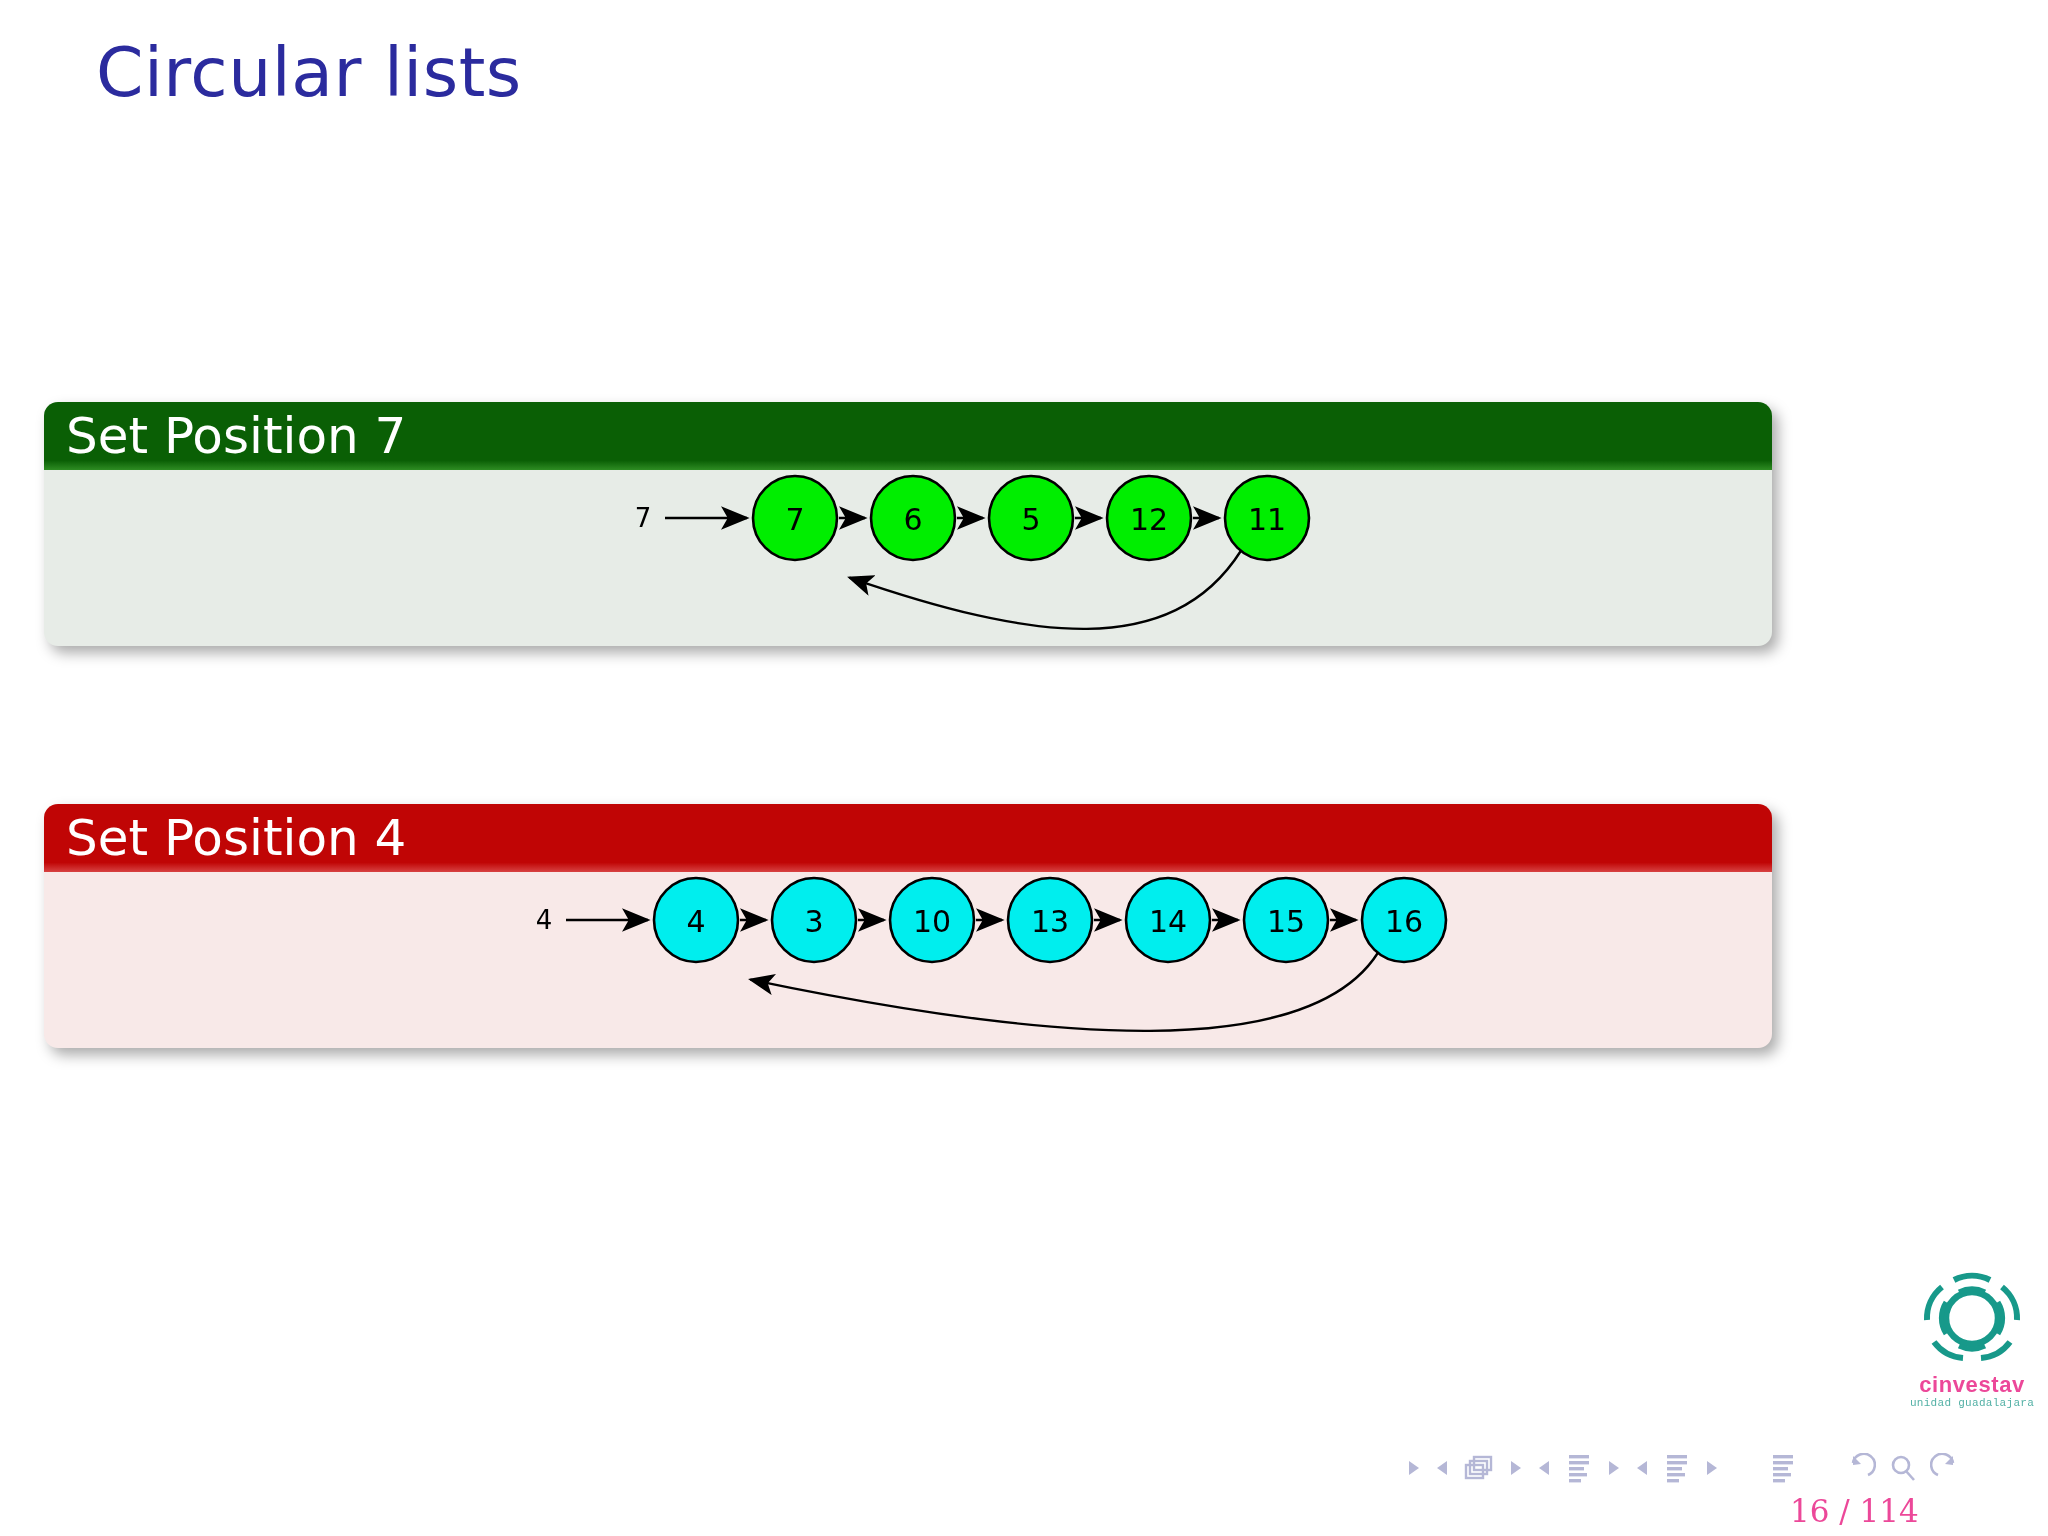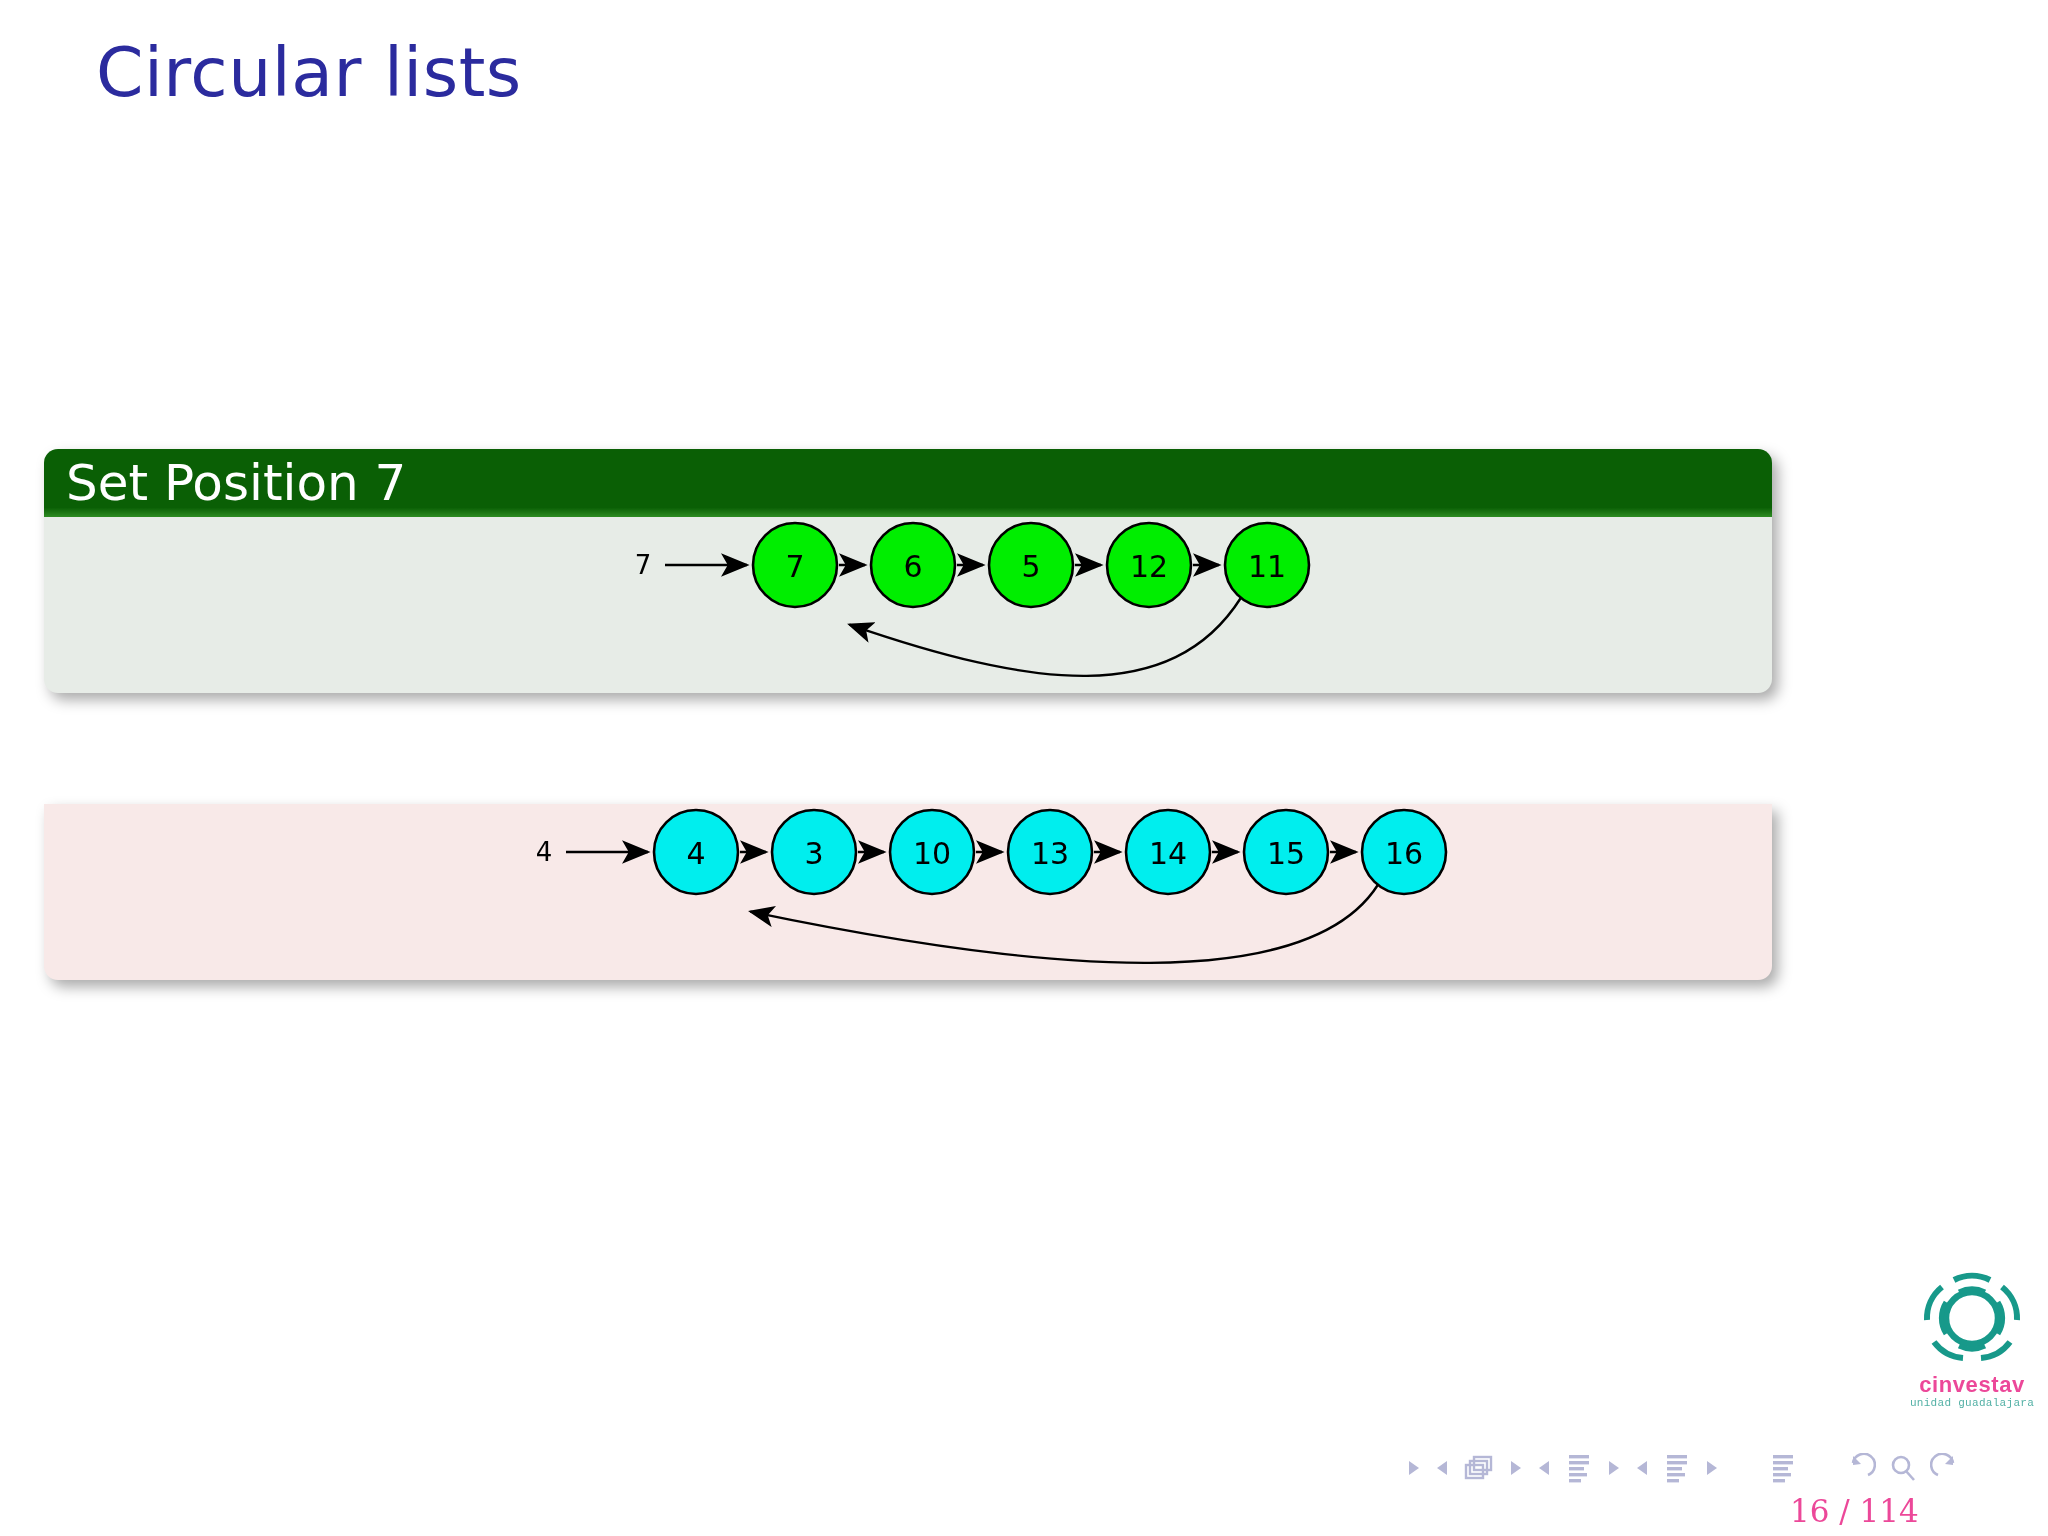--- a/index.html
+++ b/index.html
@@ -51,21 +51,21 @@
     font-family: "DejaVu Sans", sans-serif;
     font-weight: 400;
     white-space: nowrap;
   }
   .block-body {
     border-radius: 0 0 14px 14px;
     position: relative;
     overflow: hidden;
   }
 
-  #block-green { top: 402px; margin-top: 47px; }
+  #block-green { top: 402px; }
   #block-green .block-header {
     background: linear-gradient(to bottom, #0a5f05 0%, #0a5f05 86%, #2e8c23 100%);
   }
   #block-green .block-body {
     background: #e7ece7;
     height: 176px;
   }
 
   #block-red { top: 804px; }
   #block-red .block-header {
@@ -197,20 +197,23 @@
           <text x="1105" y="49" class="node-label">12</text>
           <circle cx="1223" cy="48" r="42" fill="#00ee00" class="node-circle"></circle>
           <text x="1223" y="49" class="node-label">11</text>
           <path d="M1196.96,80.75999999999999 C1126.96,190.76 986.1600000000001,170 805.36,107.6" class="back-edge" marker-end="url(#arrowG)"></path>
         </g>
     </svg>
   </div>
 </div>
 
 <div class="block" id="block-red">
+  <div class="block-header">
+    <span>Set Position 4</span>
+  </div>
   <div class="block-body">
     <svg class="diagram-svg" id="svg-red" viewBox="0 0 1728 176">
       <defs>
         <marker id="arrowR" markerWidth="11" markerHeight="9" refX="10" refY="4.5" orient="auto" markerUnits="strokeWidth">
           <path d="M0,0 L11,4.5 L0,9 L2.6,4.5 z" fill="#000000"></path>
         </marker>
       </defs>
       <g id="red-graph">
           <text x="500" y="48" class="entry-label">4</text>
           <line x1="522" y1="48" x2="604" y2="48" class="edge" marker-end="url(#arrowR)"></line>

